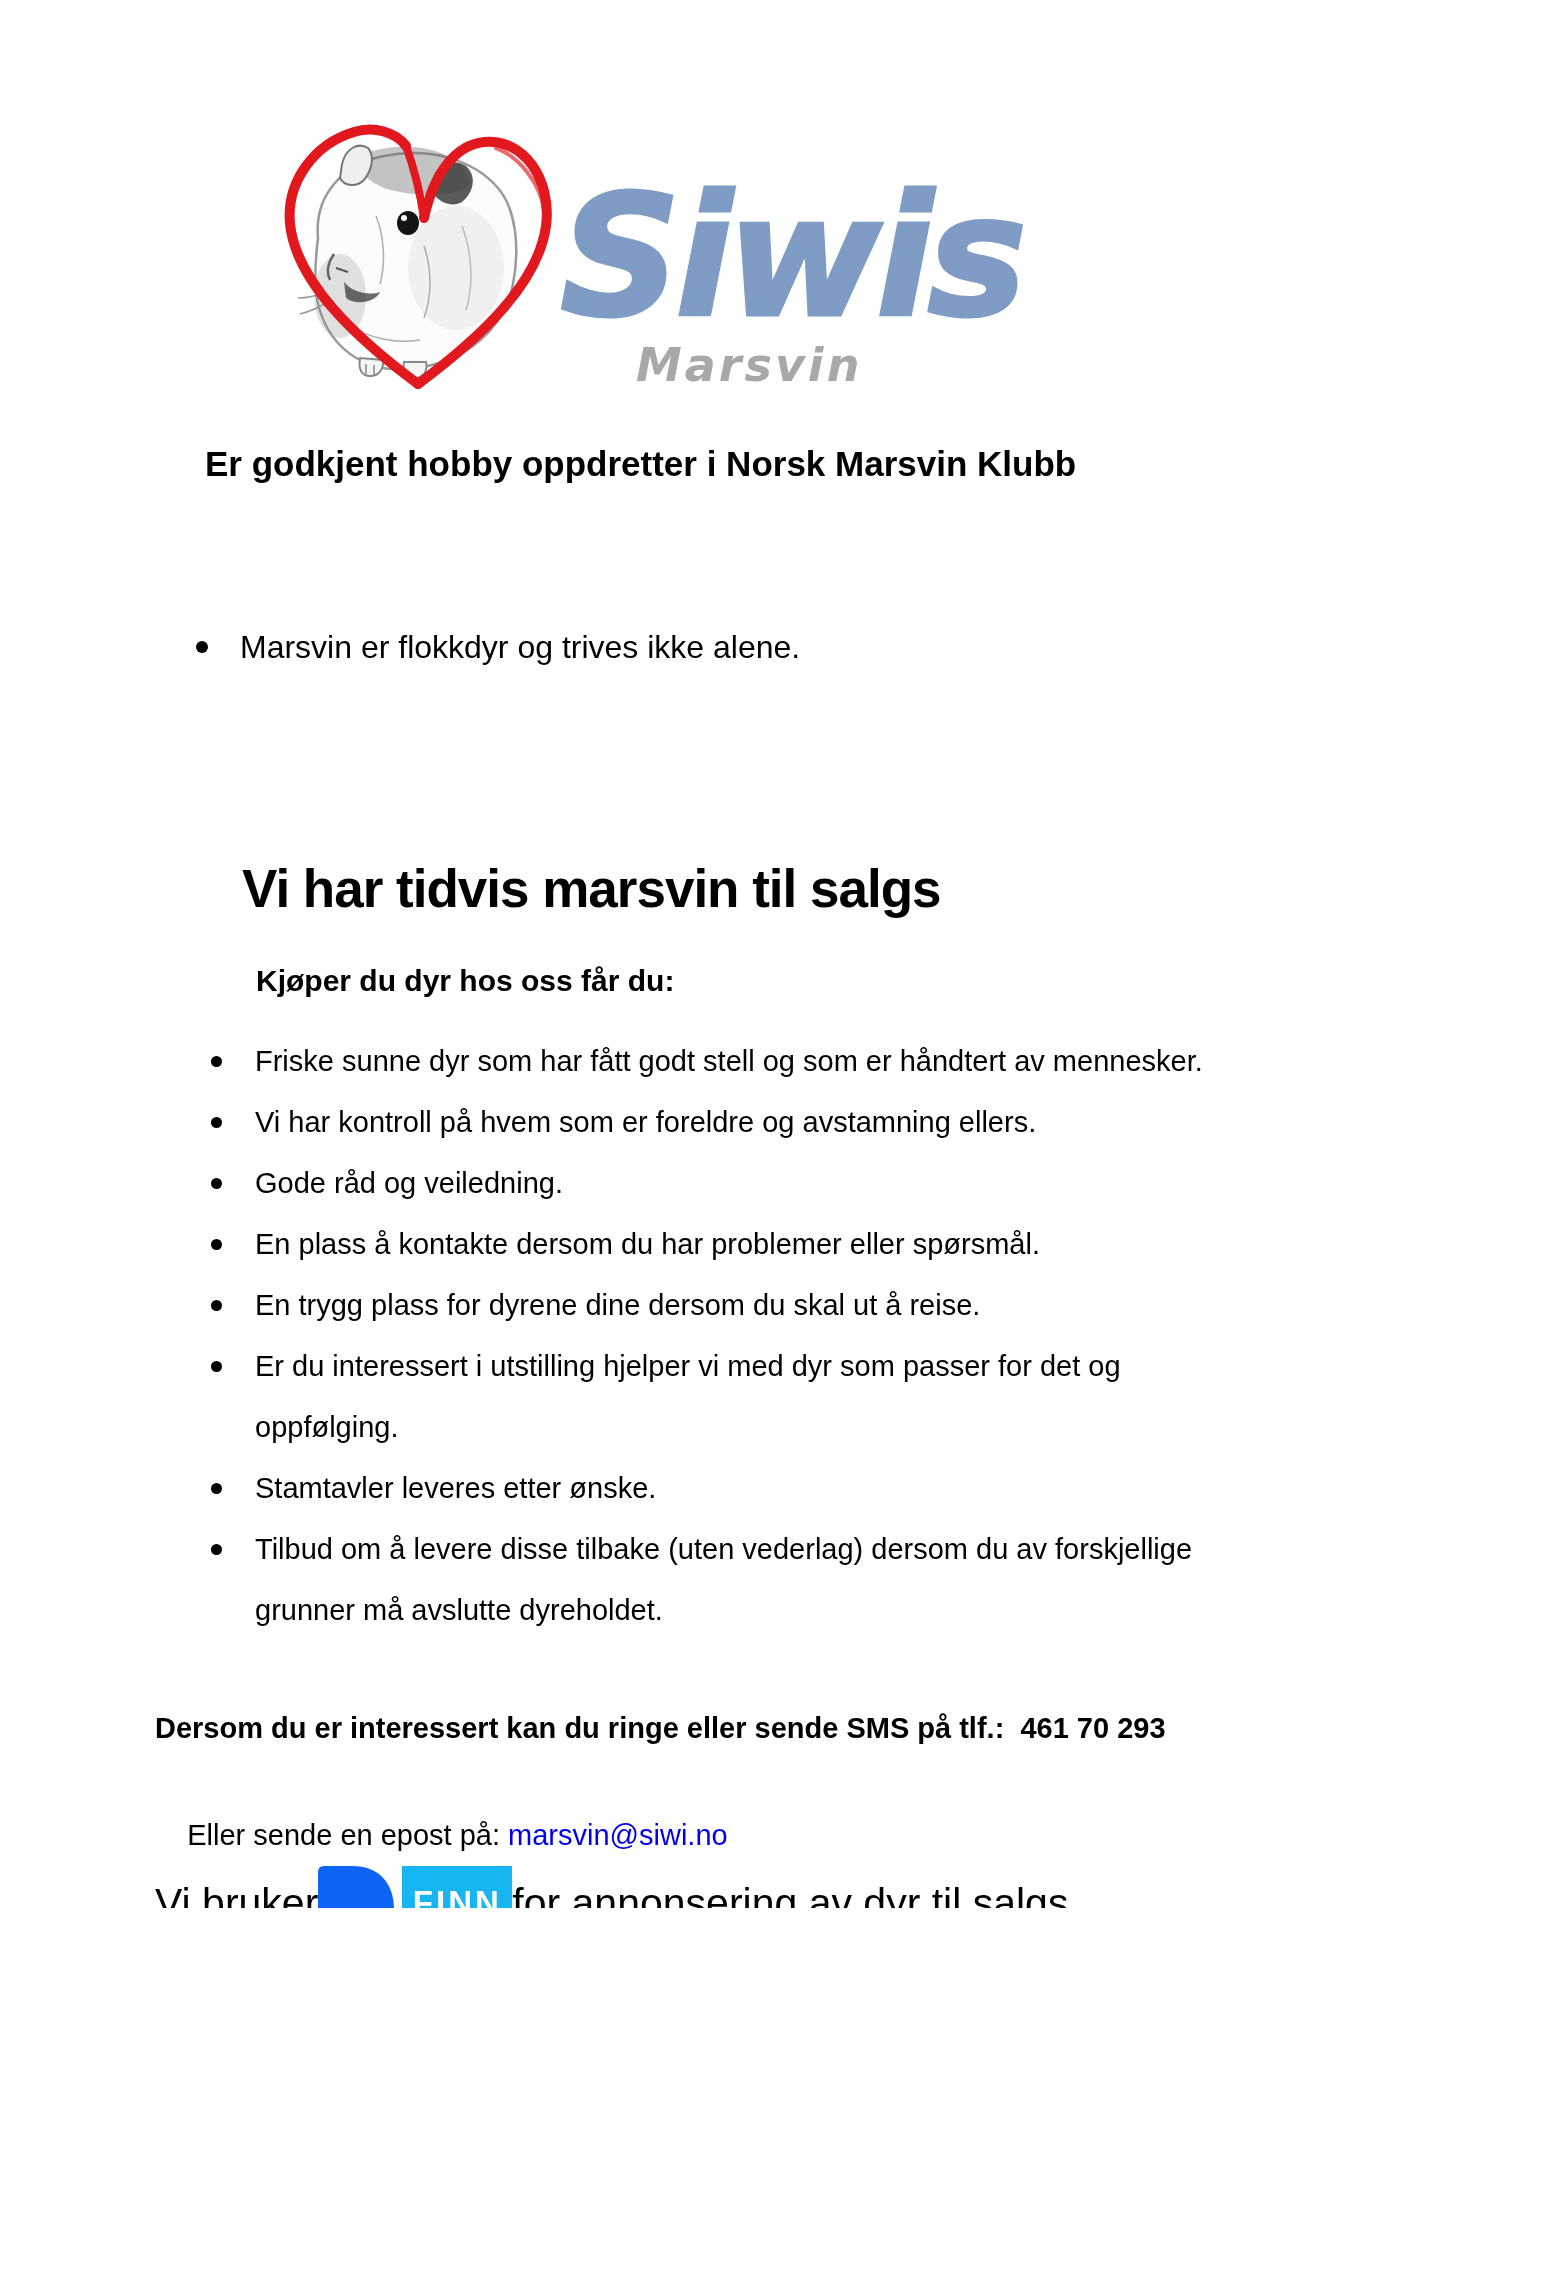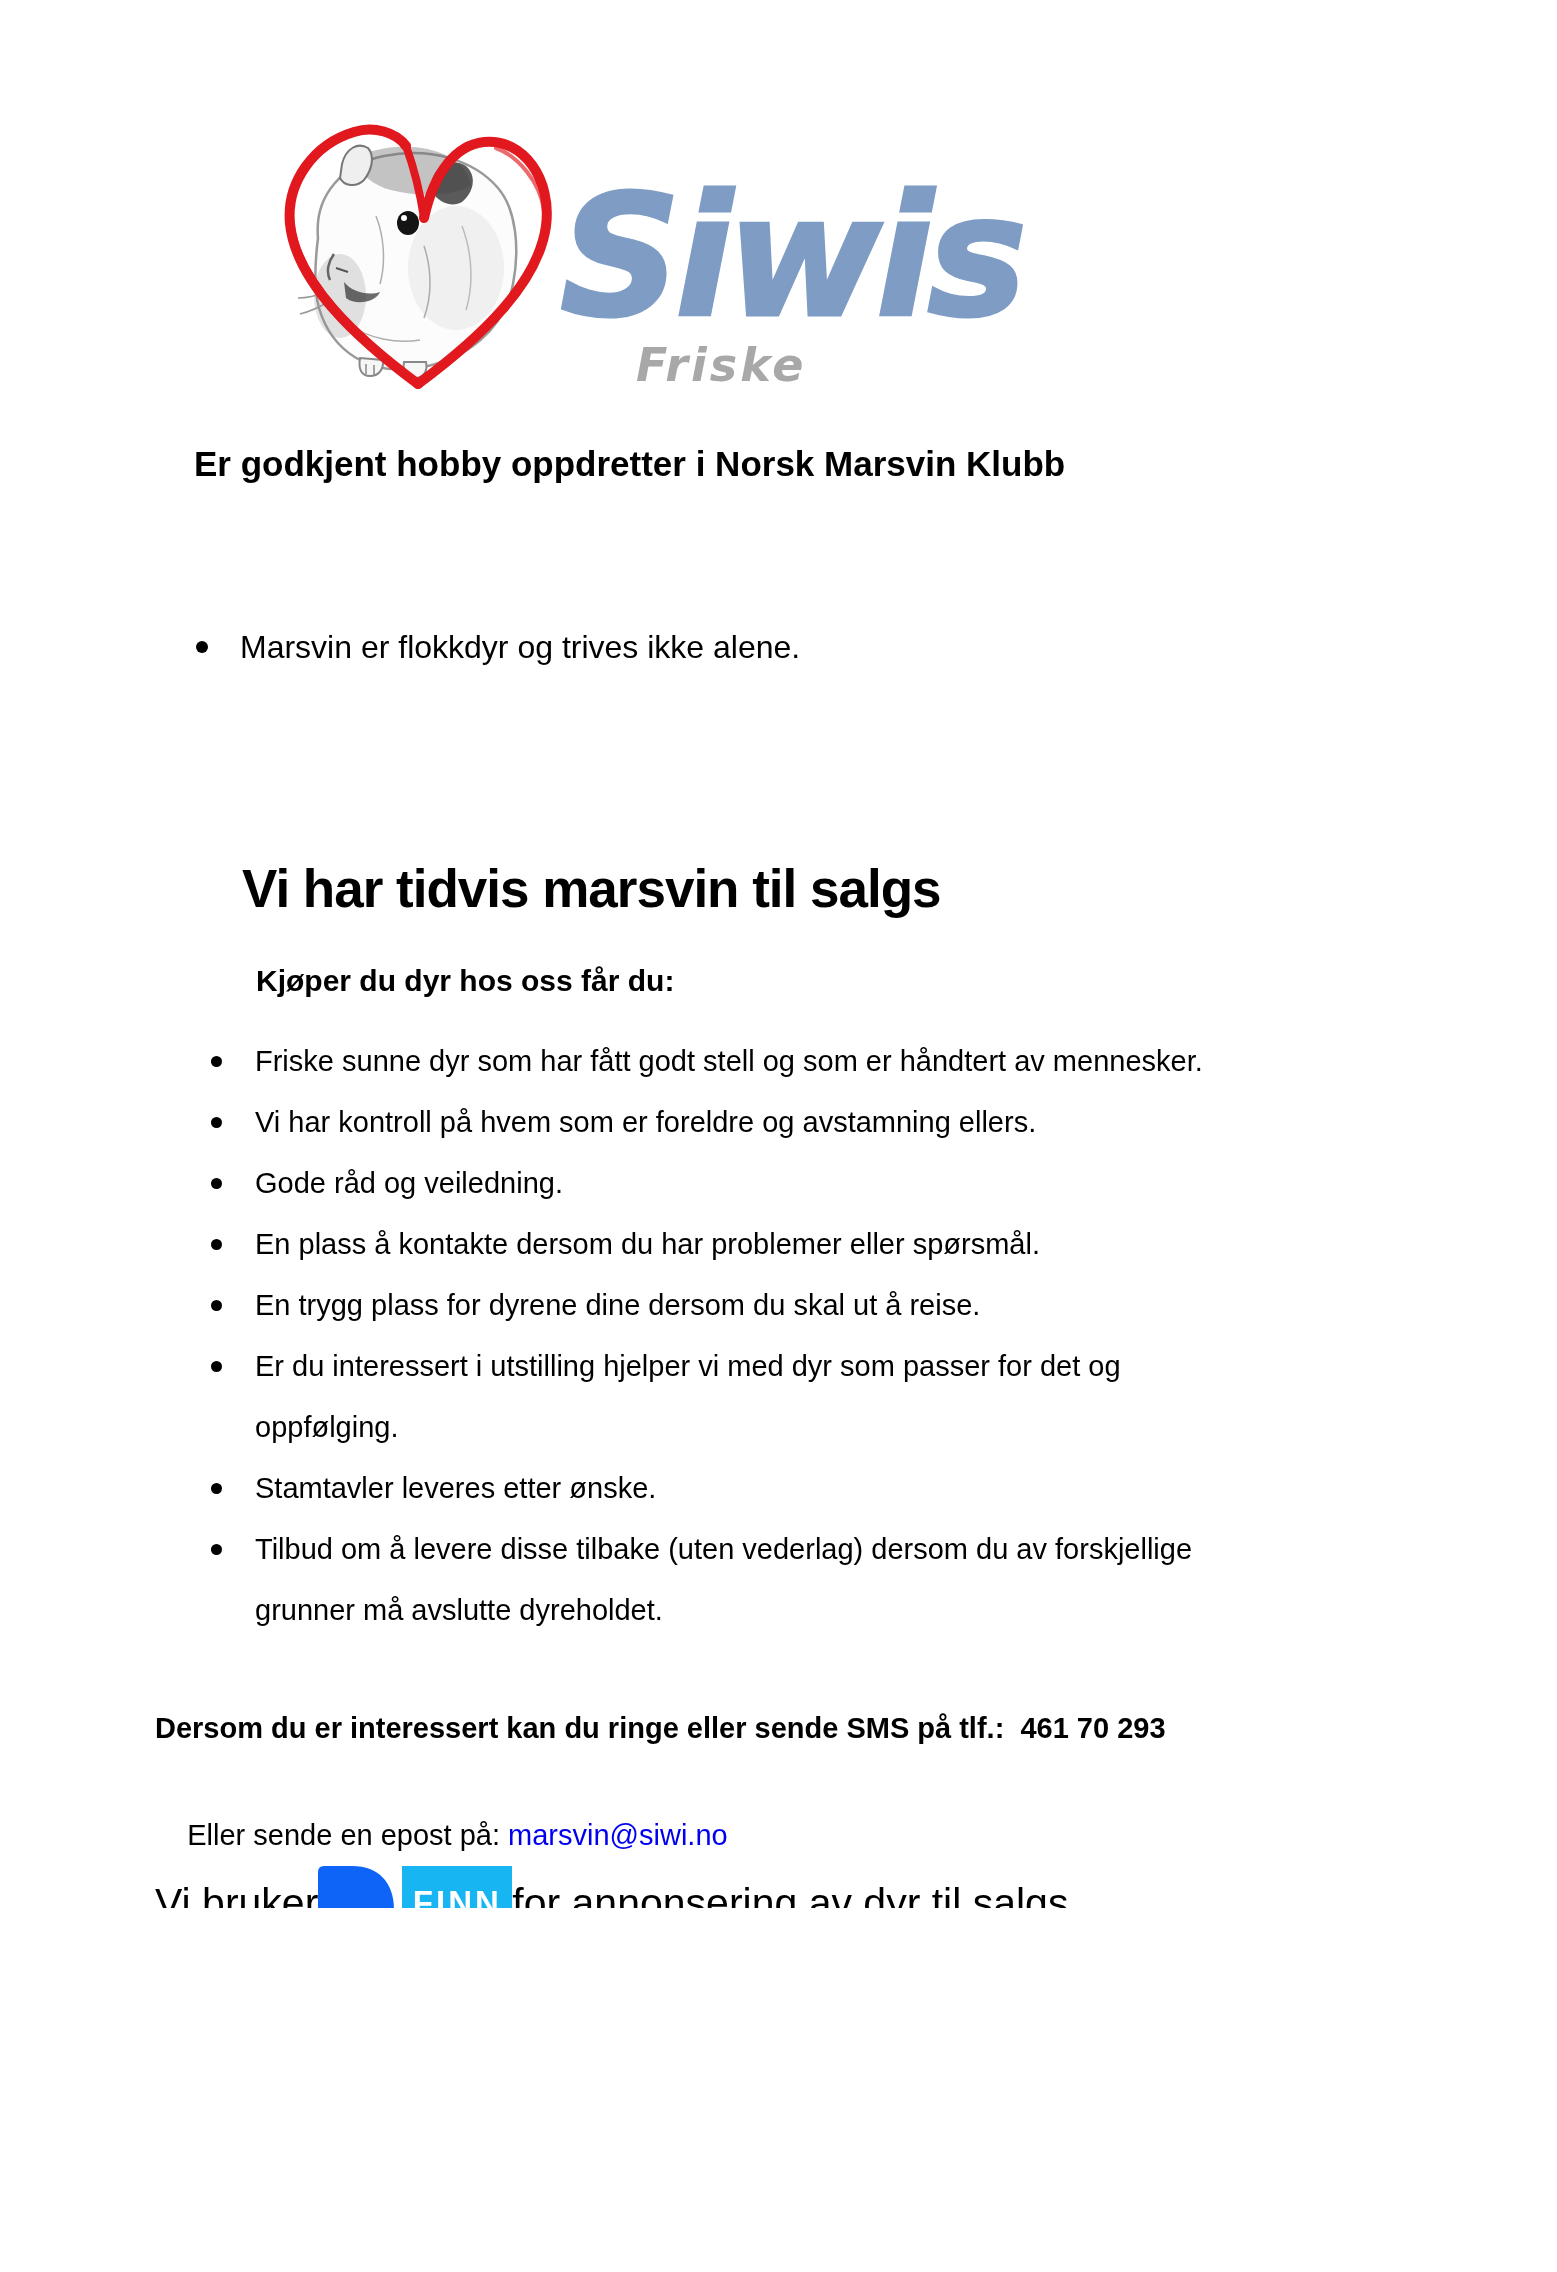--- a/index.html
+++ b/index.html
@@ -42,21 +42,21 @@
     font-style: italic;
     font-weight: bold;
     font-size: 46px;
     letter-spacing: 3px;
     color: var(--brand-sub-color, #a8a8a8);
   }
 
   
   .approval {
     position: absolute;
-    left: 194px;
+    left: 205px;
     top: 444px;
     font-size: 35px;
     font-weight: bold;
     text-align: right;
   }
   .sale-title {
     position: absolute;
     left: 242px;
     top: 858px;
     font-size: 53px;
@@ -191,21 +191,21 @@
     <g fill="none" stroke-linecap="round" style="stroke: var(--heart-color, #e2181f)">
       <path d="M150 60 C140 46 118 40 98 46 C58 58 30 96 34 138 C40 196 100 252 162 298" stroke-width="10"></path>
       <path d="M162 298 C224 252 282 198 290 140 C296 94 268 52 228 56 C200 59 178 86 168 132" stroke-width="10"></path>
       <path d="M150 60 C158 82 164 106 168 132" stroke-width="8"></path>
       <path d="M36 120 C34 150 48 180 66 204" stroke-width="4" opacity="0.65"></path>
       <path d="M240 62 C262 70 284 96 288 124" stroke-width="4" opacity="0.65"></path>
     </g>
   </svg>
 
   <div class="brand">Siwis</div>
-  <div class="brand-sub">Friske</div>
+  <div class="brand-sub">Marsvin</div>
 
   <div class="approval">Er godkjent hobby oppdretter i Norsk Marsvin Klubb</div>
 
   <ul class="blist list1">
 
   <li>Marsvin er flokkdyr og trives ikke alene.</li>
     </ul>
 
   <div class="sale-title">Vi har tidvis marsvin til salgs</div>
   <div class="sale-subtitle">Kjøper du dyr hos oss får du:</div>

